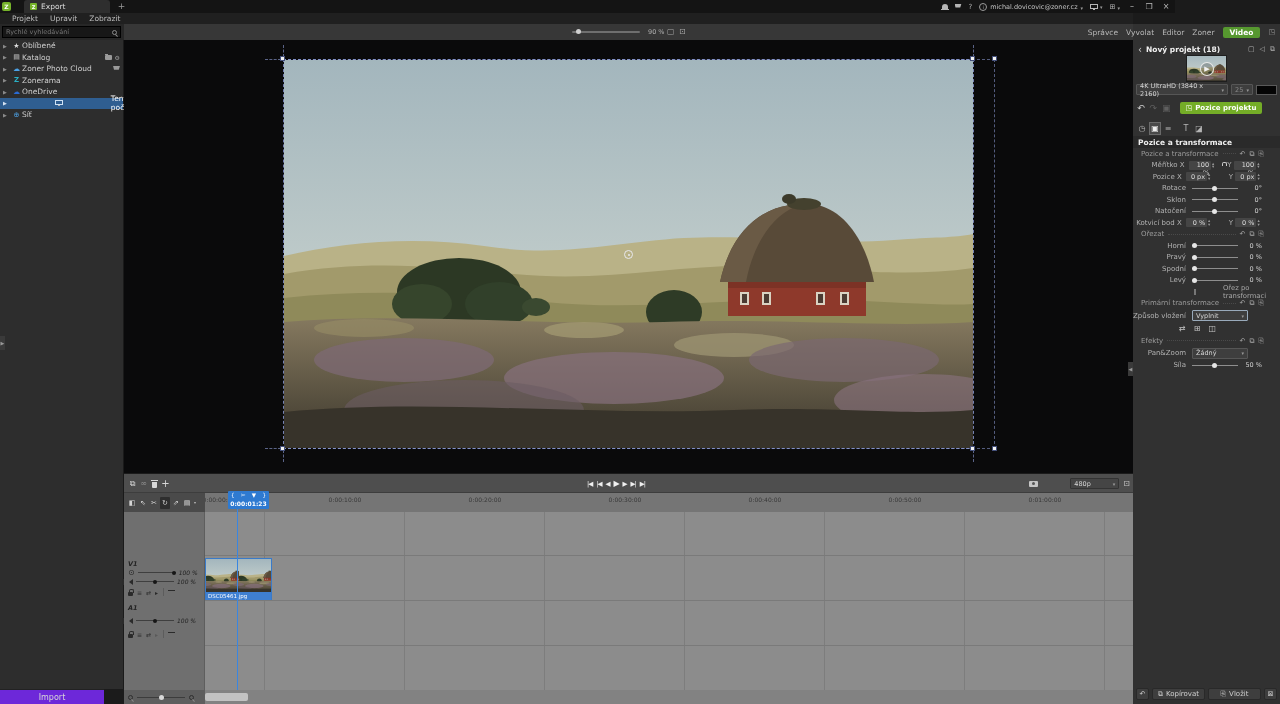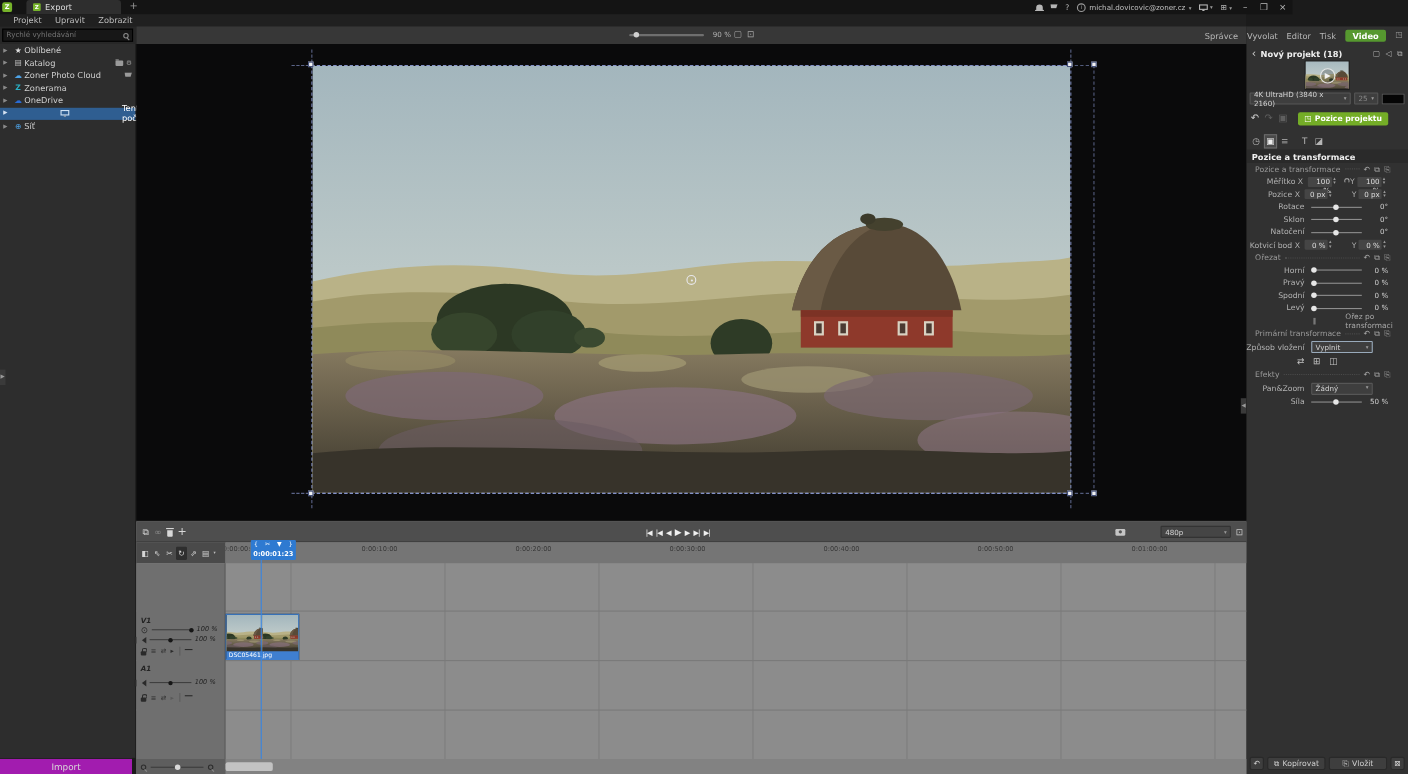--- a/index.html
+++ b/index.html
@@ -57,21 +57,21 @@
   #modes { position:absolute; left:0; top:0; width:147px; height:16px; display:flex; align-items:center; justify-content:flex-end; gap:8px; padding-right:5px; color:#b8b8b8; font-size:7.5px; }
   .mode-video { background:#56982f; color:#fff; border-radius:2px; padding:1px 7px; font-weight:bold; }
 
   
   #sidebar { left:0; top:40px; width:124px; height:649px; background:#2d2d2d; border-right:1px solid #1a1a1a; }
   .sitem { height:11.5px; display:flex; align-items:center; padding:0 3px; font-size:7.5px; color:#cfcfcf; }
   .sitem .arr { width:8px; color:#8a8a8a; font-size:5px; }
   .sitem .sic { width:11px; font-size:7px; display:flex; justify-content:center; }
   .sitem.sel { background:#2f5e91; color:#fff;gap:48px; }
   .strail { margin-left:auto; display:flex; gap:3px; align-items:center; font-size:6px; color:#9a9a9a; }
-  #importbtn { left:0; top:689px; width:120px; height:15px; background:#a21caf; border-top:1px solid #222; color:#d8d8d8; font-size:8px; display:flex; align-items:center; justify-content:center; }
+  #importbtn { left:0; top:689px; width:104px; height:15px; background:#6d28d9; border-top:1px solid #222; color:#d8d8d8; font-size:8px; display:flex; align-items:center; justify-content:center; }
 
   
   #canvas { left:124px; top:40px; width:1009px; height:433px; background:#0a0a0b; overflow:hidden; }
   .photo { position:absolute; left:160px; top:20px; width:689px; height:388px; }
   .dash { position:absolute; pointer-events:none; }
   .selA { left:159px; top:19px; width:691px; height:390px; border:1px dashed rgba(145,160,220,.8); }
   .selB { left:159px; top:19px; width:712px; height:390px; border:1px dashed rgba(145,160,220,.55); border-left:none; }
   .vtick { width:0; border-left:1px dashed rgba(145,160,220,.6); height:12px; }
   .htick { height:0; border-top:1px dashed rgba(145,160,220,.6); width:16px; }
   .handle { position:absolute; width:5px; height:5px; background:#f2f2f2; border:1px solid #44507a; z-index:4; }
@@ -122,21 +122,21 @@
   #pfooter { position:absolute; left:3px; bottom:4px; width:141px; display:flex; gap:3px; }
   .fbtn { background:#3e3e3e; border:1px solid #292929; border-radius:2px; height:12px; color:#cfcfcf; font-size:7px; display:flex; align-items:center; justify-content:center; gap:3px; }
   .fbtn.sq { width:13px; } .fbtn.wide { flex:1; }
 
   
   #timeline { left:124px; top:474px; width:1009px; height:230px; background:#8c8c8c; }
   #tl-toolbar { position:absolute; left:0; top:0; width:1009px; height:19px; background:#4e4e4e; border-bottom:1px solid #3d3d3d; }
   #tl-toolbar .lico { position:absolute; top:0; height:19px; display:flex; align-items:center; justify-content:center; width:11px; color:#d8d8d8; font-size:8px; }
   #transport { position:absolute; left:463px; top:0; height:19px; display:flex; align-items:center; gap:4px; color:#f0f0f0; font-size:6.5px; letter-spacing:-1px; }
   #tl-right { position:absolute; right:3px; top:2px; height:15px; display:flex; align-items:center; gap:4px; }
-  #qualdd { width:64px; height:11px; background:#454545; border:1px solid #333;margin-left:28px; }
+  #qualdd { width:49px; height:11px; background:#454545; border:1px solid #333;margin-left:28px; }
   #tl-tools { position:absolute; left:0; top:19px; width:81px; height:19px; background:#4a4a4a; display:flex; align-items:center; padding-left:3px; gap:1px; }
   .tool { width:10px; height:12px; display:flex; align-items:center; justify-content:center; color:#d5d5d5; font-size:7px; }
   .tool.act { background:#2e2e2e; border-radius:1px; }
   #ruler { position:absolute; left:81px; top:19px; width:928px; height:19px; background:#757575; overflow:hidden; }
   .rlabel { position:absolute; top:3px; transform:translateX(-50%); font-size:6px; color:#383838; white-space:nowrap; }
   #tl-body { position:absolute; left:0; top:38px; width:1009px; height:178px; }
   .lane-line { position:absolute; left:0; width:1009px; height:1px; background:#7a7a7a; }
   .vgrid { position:absolute; top:0; width:1px; height:178px; background:rgba(0,0,0,.10); }
   #trackhead { position:absolute; left:0; top:0; width:81px; height:178px; background:#6f6f6f; border-right:1px solid #5e5e5e; color:#242424;font-style:italic; }
   .tname { font-size:6.5px; font-weight:bold; padding:2px 0 0 4px; }
@@ -263,21 +263,21 @@
   <span id="zoomval">90 %</span>
   <span class="fitbtn" style="left:543px">▢</span>
   <span class="fitbtn" style="left:555px">⊡</span>
 </div>
 
 <div id="rightpanel" class="abs">
   <div id="modes">
     <span>Správce</span>
     <span>Vyvolat</span>
     <span>Editor</span>
-    <span>Tisk</span>
+    <span>Zoner</span>
     <span class="mode-video">Video</span>
     <span style="font-size:7px;color:#9a9a9a">◳</span>
   </div>
 
   <div id="phead">
     <span class="back">‹</span>
     <span class="ptitle">Nový projekt (18)</span>
     <span class="hic">
       <span>▢</span>
       <span>◁</span>

